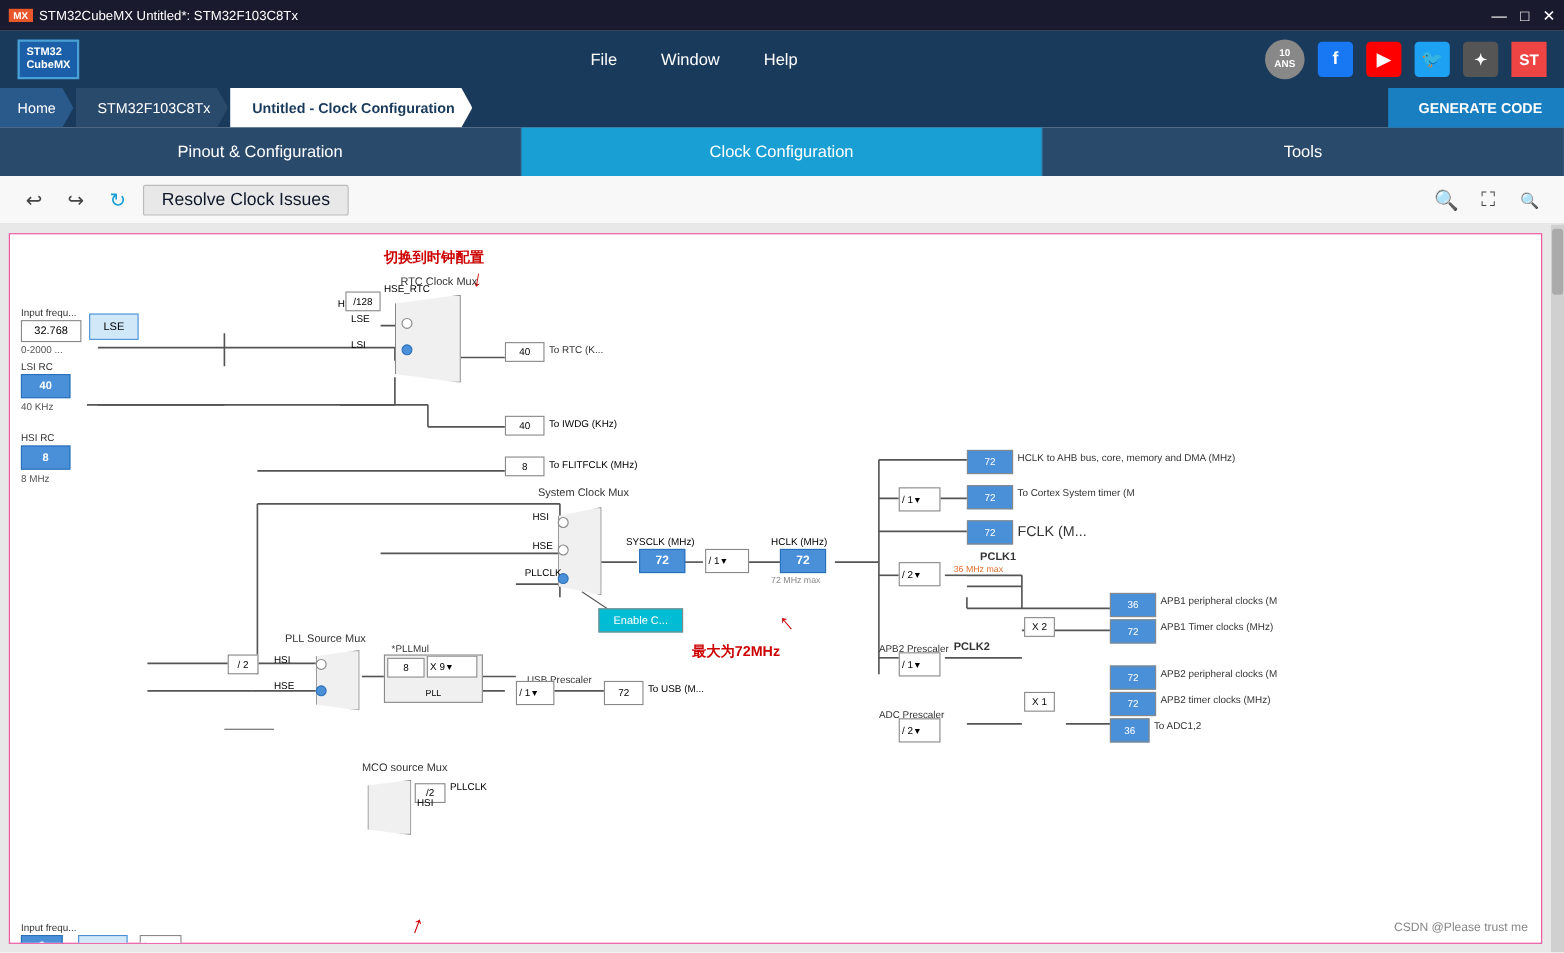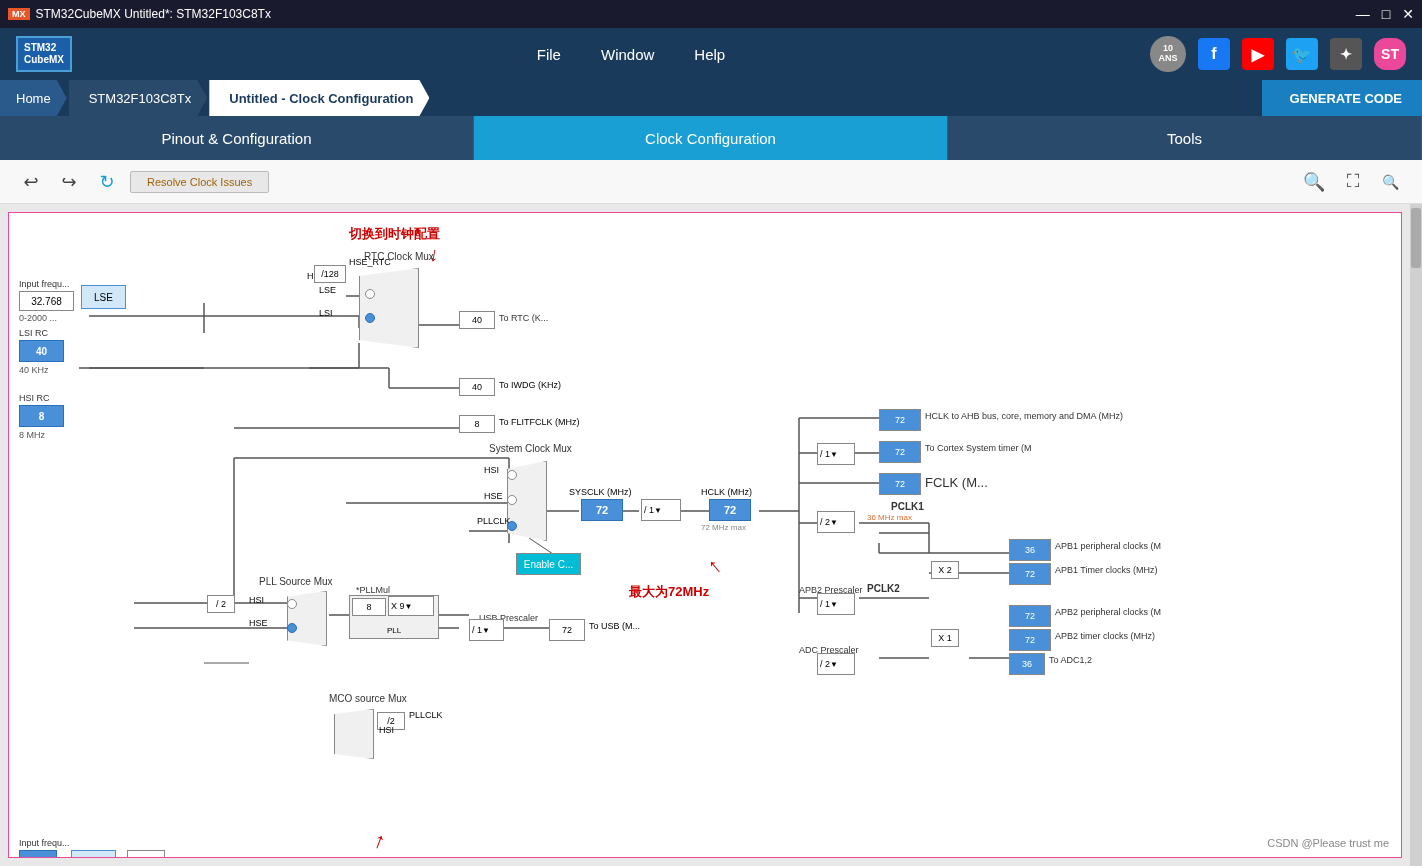--- a/index.html
+++ b/index.html
@@ -54,21 +54,21 @@
     .menu-right { display: flex; align-items: center; gap: 12px; margin-left: auto; }
     .social-icon {
       width: 32px; height: 32px; border-radius: 4px;
       display: flex; align-items: center; justify-content: center;
       font-size: 16px; font-weight: bold; cursor: pointer; color: white;
     }
     .icon-10 { background: #888; border-radius: 50%; width: 36px; height: 36px; font-size: 10px; display: flex; align-items: center; justify-content: center; color: white; }
     .icon-fb { background: #1877f2; }
     .icon-yt { background: #ff0000; }
     .icon-tw { background: #1da1f2; }
-    .icon-st { background: #ec4899; border-radius: 12px; }
+    .icon-st { background: #ef4444; border-radius: 0; }
 
     
     .breadcrumb {
       background: #1a3a5c;
       height: 36px;
       display: flex;
       align-items: center;
       padding: 0 0 0 0;
     }
     .crumb {
@@ -134,23 +134,23 @@
     .tb-btn {
       width: 30px; height: 30px;
       display: flex; align-items: center; justify-content: center;
       font-size: 18px; cursor: pointer; color: #444;
       border: none; background: none;
     }
     .tb-btn:disabled { color: #ccc; }
     .resolve-btn {
       background: #e8e8e8;
       border: 1px solid #bbb;
-      color: #a16207;
+      color: #0f172a;
       padding: 4px 16px;
-      font-size: 11px;
+      font-size: 16px;
       cursor: not-allowed;
       border-radius: 2px;
     }
     .tb-spacer { flex: 1; }
 
     
     .main-content {
       display: flex;
       background: #e8e8e8;
       height: calc(866px - 28px - 52px - 36px - 44px - 44px);
@@ -555,21 +555,21 @@
 
     <div style="position:absolute;top:382px;left:340px;width:90px;height:44px;border:1px solid #888;background:#f0f0f0;">
       <div class="clk-box" style="position:relative;left:2px;top:2px;width:34px;height:18px;font-size:9px;">8</div>
       <div class="select-box" style="position:relative;left:38px;top:-18px;width:46px;height:20px;">
         <span>X 9</span>
           <span style="font-size:8px;">▼</span>
       </div>
       <div style="font-size:8px;text-align:center;margin-top:-8px;">PLL</div>
     </div>
 
-    <div class="clk-box cyan" style="left:507px;top:340px;width:65px;height:22px;font-size:10px;cursor:pointer;">Enable C...</div>
+    <div class="clk-box cyan" style="left:535px;top:340px;width:77px;height:22px;font-size:10px;cursor:pointer;">Enable C...</div>
 
     <div style="position:absolute;top:480px;left:320px;font-size:10px;color:#333;">MCO source Mux</div>
 
     <div style="position:absolute;top:496px;left:325px;width:40px;height:50px;background:#f0f0f0;border:1px solid #888;clip-path:polygon(0 10%,100% 0,100% 100%,0 90%);">
     </div>
 
     <div class="clk-box" style="left:368px;top:499px;width:28px;height:18px;font-size:9px;">/2</div>
 
     <div style="position:absolute;top:497px;left:400px;font-size:9px;">PLLCLK</div>
 

